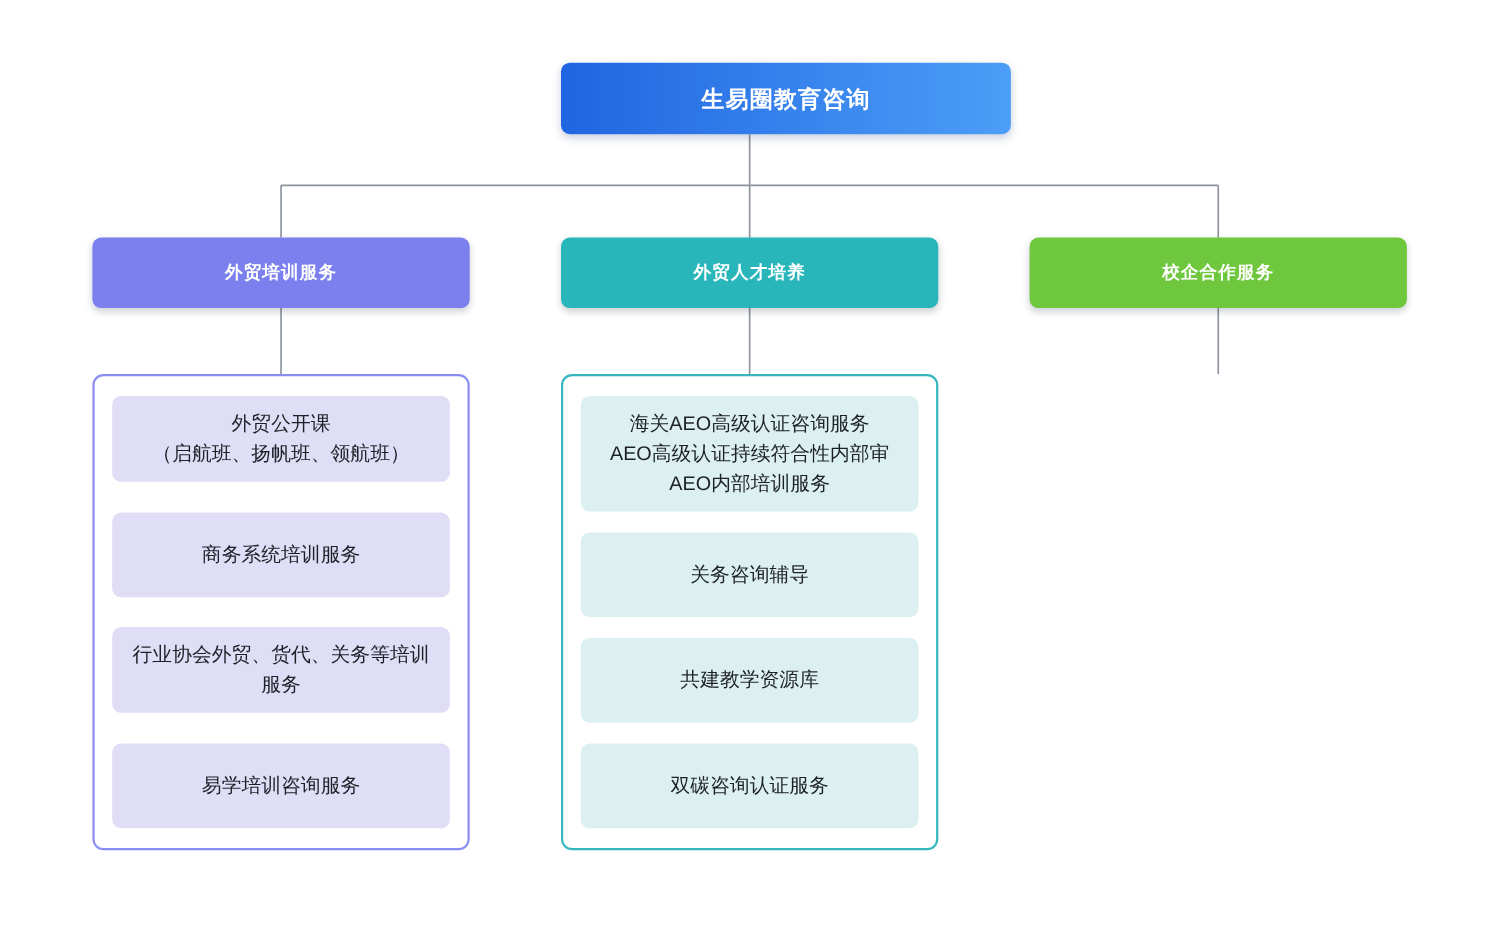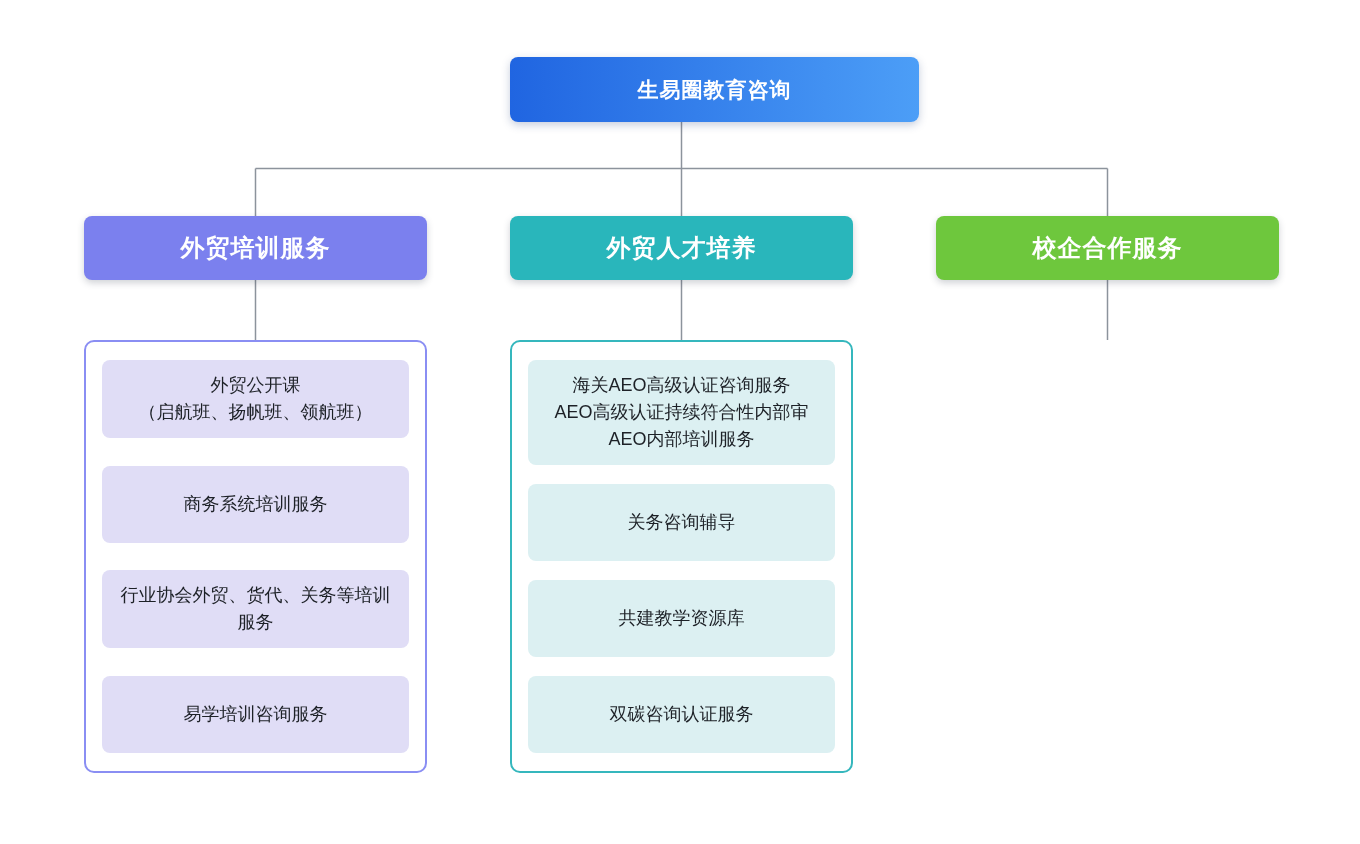--- a/index.html
+++ b/index.html
@@ -37,21 +37,21 @@
     position: absolute; top: 216px;
     width: 343px;
   }
   .branch-header {
     height: 64px; border-radius: 8px;
     background: var(--header-bg);
     display: flex; align-items: center; justify-content: center;
     box-shadow: 0 3px 7px rgba(40, 50, 70, 0.22);
   }
   .branch-header .label {
-    color: #ffffff; font-size: 24px; font-weight: bold;
+    color: #ffffff; font-size: 16px; font-weight: bold;
     letter-spacing: 1px;
   }
   .branch-panel {
     margin-top: 60px;
     height: 433px;
     border: 2px solid var(--border);
     border-radius: 10px;
     background: #ffffff;
     padding: 18px 16px;
     display: flex; flex-direction: column;

